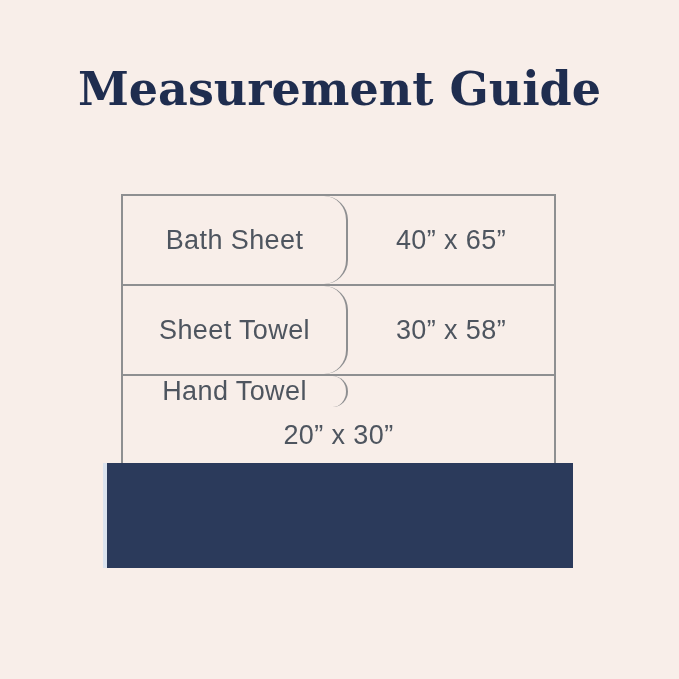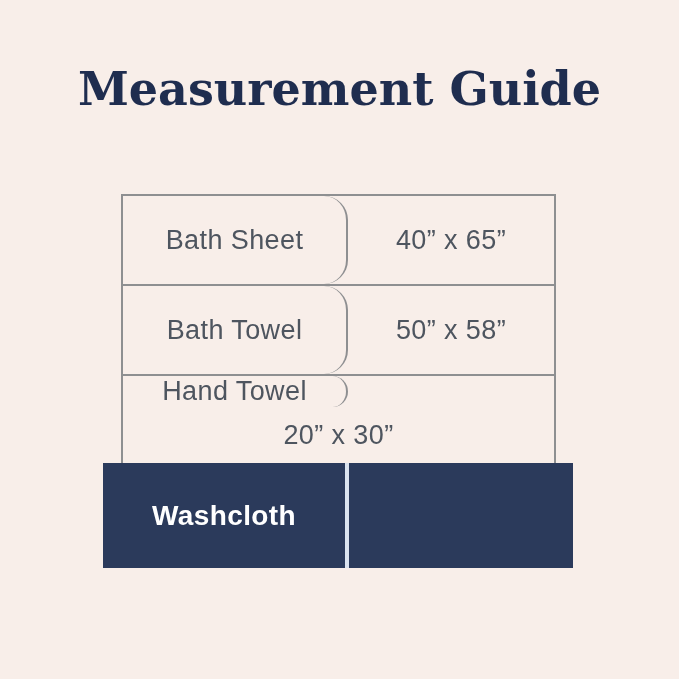--- a/index.html
+++ b/index.html
@@ -105,29 +105,28 @@
   <h1 class="title">Measurement Guide</h1>
 
   <div class="size-table">
 
     <div class="t-row">
       <div class="cell item">Bath Sheet</div>
       <div class="cell size">40” x 65”</div>
     </div>
 
     <div class="t-row">
-      <div class="cell item">Bath Towel</div>
-      <div class="cell size">50” x 58”</div>
+      <div class="cell item">Sheet Towel</div>
+      <div class="cell size">30” x 58”</div>
     </div>
 
     <div class="t-row">
       <div class="cell item">Hand Towel</div>
       <div class="cell size">20” x 30”</div>
     </div>
 
   </div>
 
   <div class="highlight-row">
-    <div class="h-cell item">Washcloth</div>
     <div class="h-divider"></div>
   </div>
 
 </div>
 
 </body></html>

